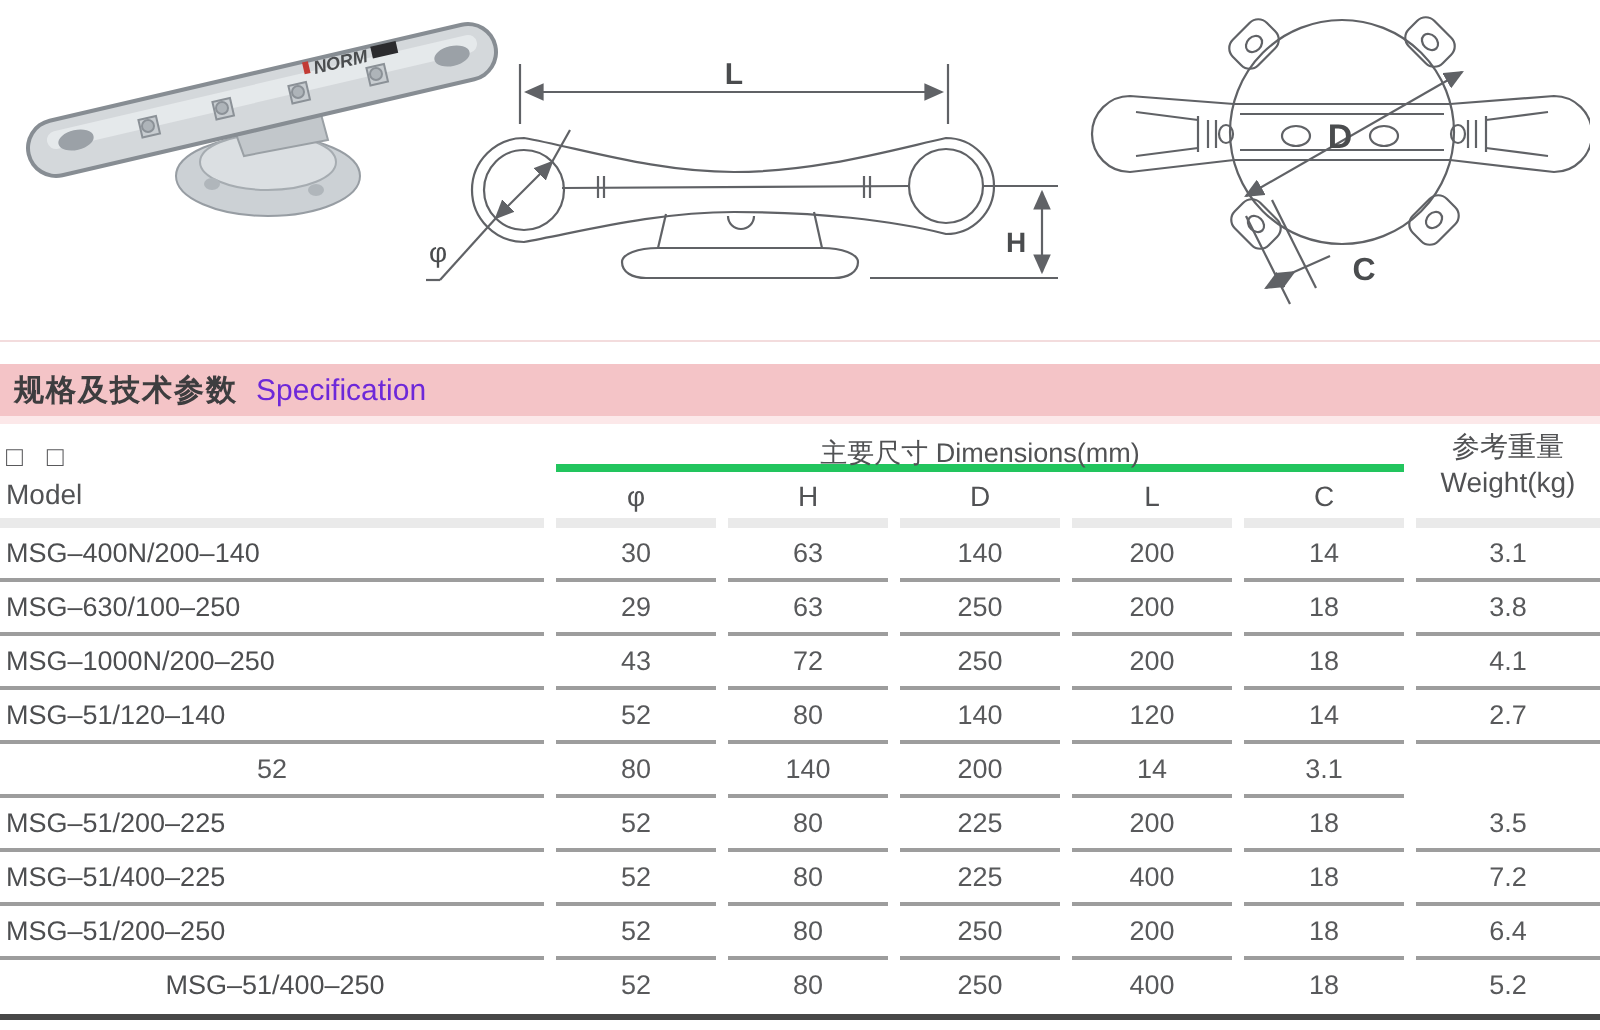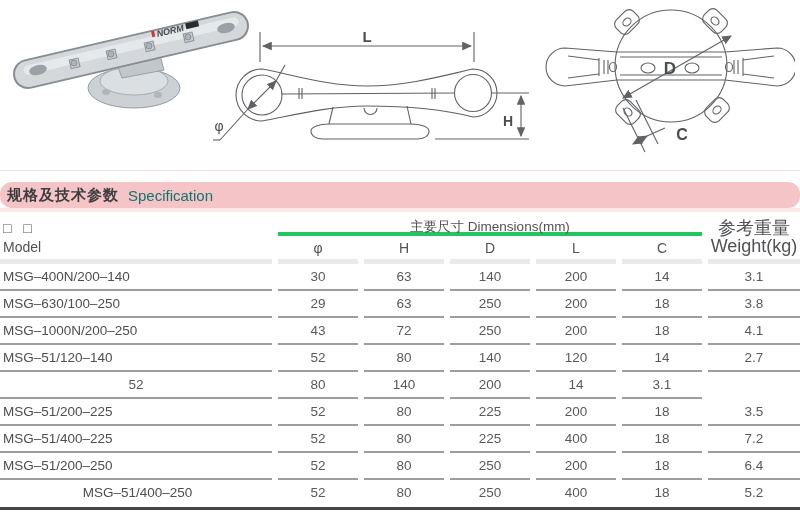--- a/index.html
+++ b/index.html
@@ -11,39 +11,39 @@
   .figures { position:absolute; left:0; top:0; width:800px; height:182px; }
   .fig { position:absolute; }
   .fig-photo { left:6px; top:4px; }
   .fig-side  { left:205px; top:18px; }
   .fig-top   { left:535px; top:0px; }
   .figure-divider { position:absolute; left:0; top:170px; width:800px; height:1px;
                     background:#f3dcdd; }
 
   
   .section-bar { position:absolute; left:0; top:182px; width:800px; height:26px;
-                 display:flex; align-items:center; padding-left:7px;border-radius:12px; }
+                 display:flex; align-items:center; padding-left:7px; }
   .section-bar .zh { font-size:15px; font-weight:bold; color:#3d3d3f; letter-spacing:1px; }
-  .section-bar .en { font-size:15px; color:#0f766e; margin-left:9px; }
+  .section-bar .en { font-size:15px; color:#6d28d9; margin-left:9px; }
   .section-strip { position:absolute; left:0; top:208px; width:800px; height:4px; }
 
   
   .spec-table { position:absolute; left:0; top:214px; width:800px; }
   .grid7 { display:grid; grid-template-columns:272px 80px 80px 80px 80px 80px 1fr;
            column-gap:6px; }
   .hdr { grid-template-rows:22px 21px; }
   .hdr .model-head { grid-column:1; grid-row:1/3; display:flex; flex-direction:column;
                      justify-content:flex-end; padding-left:3px; }
   .hdr .model-boxes { font-size:14px; color:#59595b; letter-spacing:4px; line-height:18px; }
   .hdr .model-label { font-size:14px; color:#515254; line-height:20px; }
   .hdr .dims-head { grid-column:2/7; grid-row:1; text-align:center; font-size:13.5px;
                     color:#515254; border-bottom:4px solid #22c55e; padding-top:4px; }
-  .hdr .weight-head { grid-column:7; grid-row:1/3; text-align:center; font-size:18px;
+  .hdr .weight-head { grid-column:7; grid-row:1/3; text-align:center; font-size:14px;
                       color:#515254; display:flex; flex-direction:column;
-                      justify-content:flex-end; line-height:18px; padding-bottom:2px; }
+                      line-height:18px; padding-bottom:2px; }
   .hdr .col-head { grid-row:2; text-align:center; font-size:14px; color:#515254;
                    padding-top:4px; }
   .sep-band { margin-top:2px; }
   .sep-band div { height:5px; background:#eaeaea; }
   .t-body { margin-top:0; }
   .t-row { display:grid; grid-template-columns:272px 80px 80px 80px 80px 80px 1fr;
            column-gap:6px; height:27px; }
   .t-cell { font-size:13.5px; color:#58595b; text-align:center; line-height:25px;
             height:27px; border-bottom:2px solid #9d9d9d; }
   .t-cell.model { text-align:left; padding-left:3px; color:#4d4e50; }

